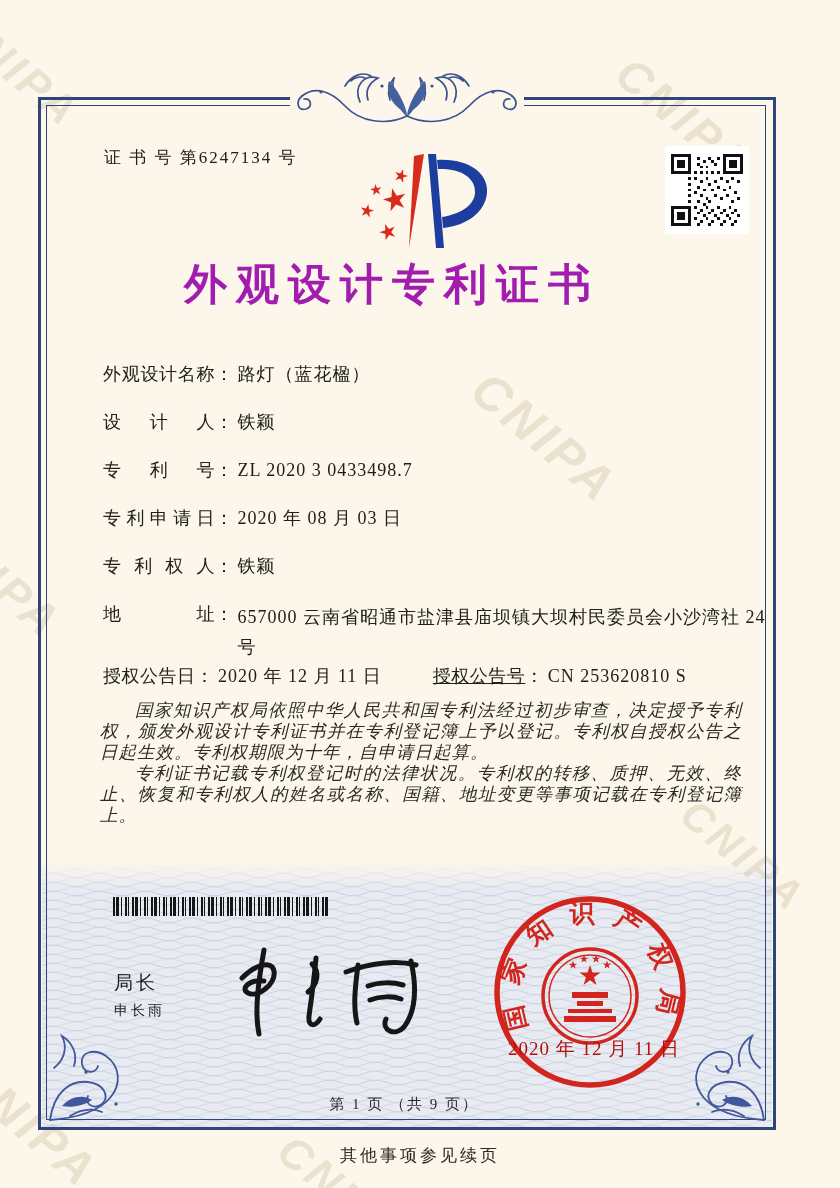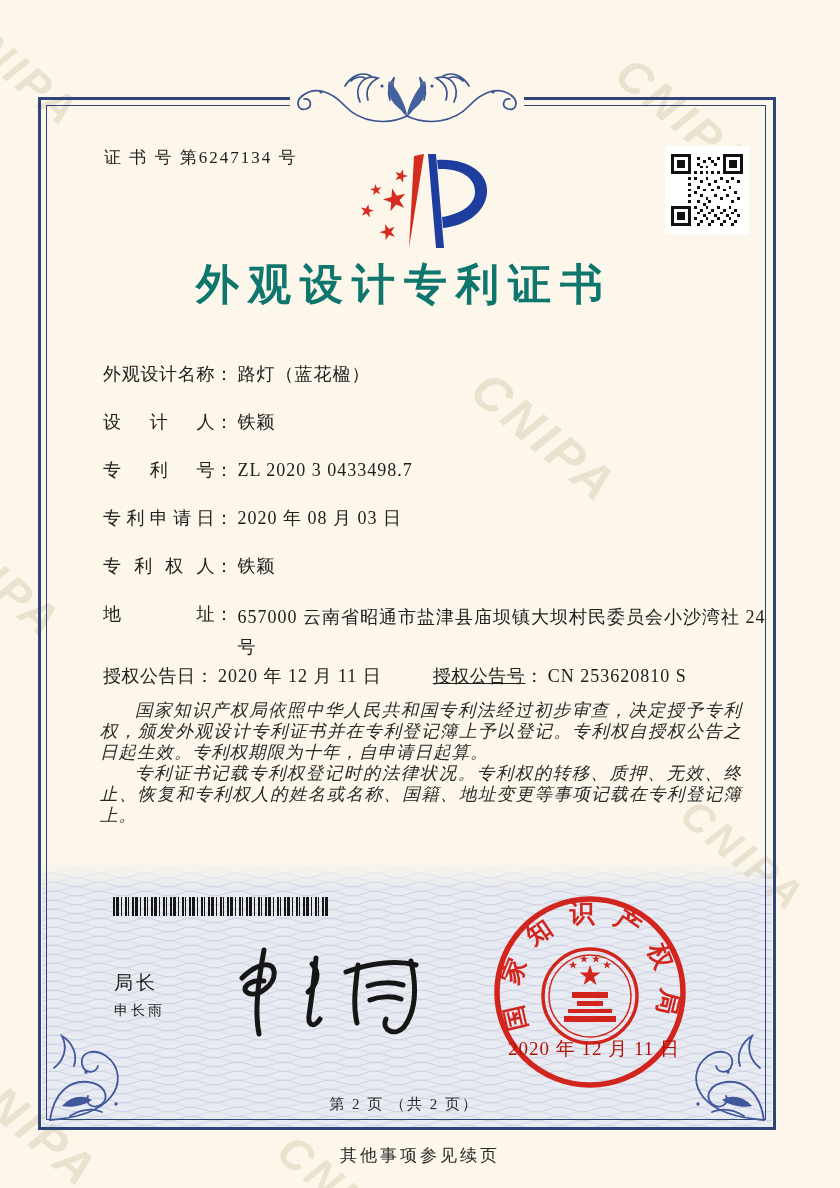--- a/index.html
+++ b/index.html
@@ -20,22 +20,22 @@
       border:1px solid #2f4579;z-index:3;}
   .ornament-top{position:absolute;left:290px;top:54px;z-index:4;background:#fcf7ea;}
   .corner{position:absolute;z-index:4;}
   .corner.br{transform:scaleX(-1);}
   
   .content{position:absolute;left:0;top:0;width:840px;height:1188px;z-index:5;padding-left:47px;}
   .cert-no{position:absolute;left:104px;top:146px;font-size:17px;letter-spacing:2px;}
   .logo{position:absolute;left:343px;top:148px;}
   .qr-box{position:absolute;left:665px;top:146px;width:84px;height:88px;background:#fff;
       display:flex;align-items:center;justify-content:center;}
-  .title{position:absolute;left:38px;top:256px;width:732px;text-align:center;
-      font-size:43px;font-weight:bold;letter-spacing:9px;color:#0f766e;}
+  .title{position:absolute;left:26px;top:256px;width:732px;text-align:center;
+      font-size:43px;font-weight:bold;letter-spacing:9px;color:#a21caf;}
   .frow{position:absolute;left:103px;font-size:18px;letter-spacing:.5px;white-space:nowrap;}
   .flabel{display:inline-block;width:112px;text-align:justify;text-align-last:justify;}
   .fcolon{display:inline-block;margin-right:4px;}
   .fvalue{letter-spacing:1px;}
   .fvalue.wrap{display:inline-block;width:548px;white-space:normal;vertical-align:top;
       line-height:30px;}
   .grant2{margin-left:46px;text-decoration:underline;}
   .bodytext{position:absolute;left:100px;top:700px;width:642px;font-size:17.5px;
       line-height:21px;text-align:justify;font-style:italic;letter-spacing:1px;color:#2a2a28;}
   .bodytext p{margin:0;text-indent:2em;}
@@ -240,16 +240,16 @@
         <path transform="translate(6,-37) scale(4.4)" d="M0,-1 L0.2245,-0.309 0.951,-0.309 0.363,0.118 0.588,0.809 0,0.382 -0.588,0.809 -0.363,0.118 -0.951,-0.309 -0.2245,-0.309 Z"></path>
         <path transform="translate(17,-31) scale(4.4)" d="M0,-1 L0.2245,-0.309 0.951,-0.309 0.363,0.118 0.588,0.809 0,0.382 -0.588,0.809 -0.363,0.118 -0.951,-0.309 -0.2245,-0.309 Z"></path>
         <rect x="-18" y="-4" width="36" height="6"></rect>
         <rect x="-13" y="5" width="26" height="5"></rect>
         <rect x="-22" y="13" width="44" height="4"></rect>
         <rect x="-26" y="20" width="52" height="6"></rect>
       </g>
     </svg>
     <div class="seal-date">2020 年 12 月 11 日</div>
 
-    <div class="page-info">第 2 页 （共 2 页）</div>
+    <div class="page-info">第 1 页 （共 9 页）</div>
     <div class="footer-note">其他事项参见续页</div>
   </div>
 </div>
 
 </body></html>

